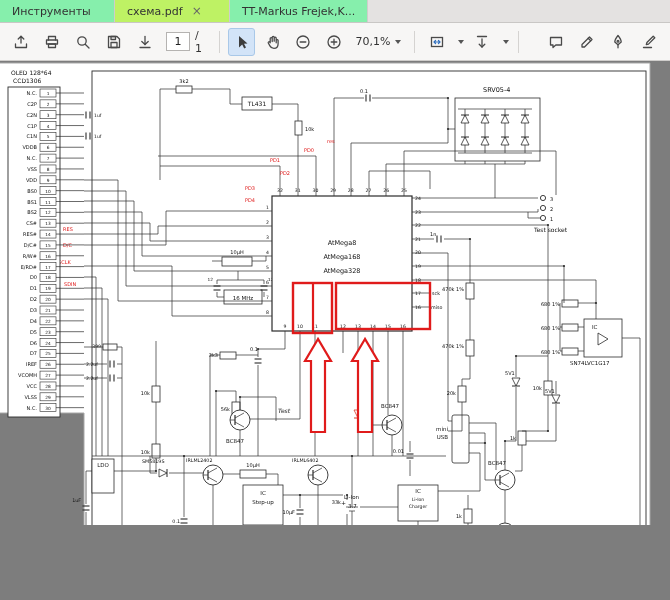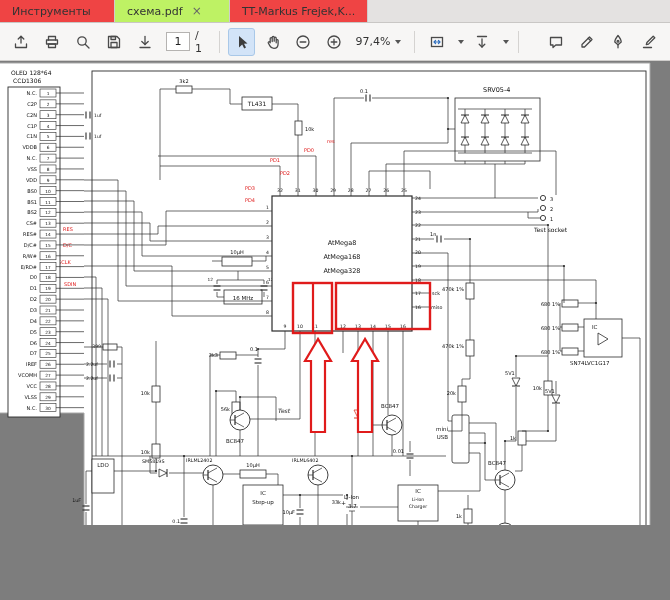--- a/index.html
+++ b/index.html
@@ -1,20 +1,20 @@
 <!DOCTYPE html>
 <html><head>
 <meta charset="utf-8">
 <style>
   html,body{margin:0;padding:0;width:670px;height:600px;overflow:hidden;
     font-family:"DejaVu Sans","Liberation Sans",sans-serif;background:#7d7d7d;}
   
   .tabbar{height:22px;background:#e4e2e1;display:flex;align-items:stretch;
     border-bottom:1px solid #c9c7c5;font-size:11px;color:#333;}
-  .tab{display:flex;align-items:center;gap:8px;padding:0 12px;background:#ef4444;
+  .tab{display:flex;align-items:center;gap:8px;padding:0 12px;background:#86efac;
     border-right:1px solid #cfcdcb;white-space:nowrap;cursor:default;min-width:90px;}
   .tab.active{background:#bef264;}
   .tab .close{color:#666;font-size:12px;line-height:1;padding:0 1px;}
   
   .toolbar{height:37px;background:#f7f6f5;border-bottom:1px solid #cfcdcb;
     display:flex;align-items:center;padding:0 8px;gap:4px;}
   .btn{width:27px;height:26px;display:flex;align-items:center;justify-content:center;
     border-radius:3px;border:1px solid transparent;}
   .btn.active{background:#d3e4f8;border-color:#a9c8e8;}
   .ic{stroke:#4a4a4a;fill:none;stroke-width:1.3;stroke-linecap:round;stroke-linejoin:round;}
@@ -104,21 +104,21 @@
         <path d="M6.2 9h5.6"></path>
     </svg>
   </div>
   <div class="btn">
     <svg class="ic" width="18" height="18" viewBox="0 0 18 18">
       <circle cx="9" cy="9" r="6"></circle>
         <path d="M6.2 9h5.6M9 6.2v5.6"></path>
     </svg>
   </div>
   <div class="zoomctl">
-    <span class="zoomlbl">97,4%</span>
+    <span class="zoomlbl">70,1%</span>
     <span class="caret"></span>
   </div>
   <div class="sep"></div>
   <div class="btn">
     <svg width="18" height="18" viewBox="0 0 18 18">
       <rect x="3.5" y="4.5" width="11" height="9" fill="none" stroke="#4a4a4a" stroke-width="1.3"></rect>
       <path d="M6 9h6M6 9l1.6-1.6M6 9l1.6 1.6M12 9l-1.6-1.6M12 9l-1.6 1.6" stroke="#2f6fbe" stroke-width="1.2" fill="none" stroke-linecap="round"></path>
     </svg>
   </div>
   <span class="caret"></span>

